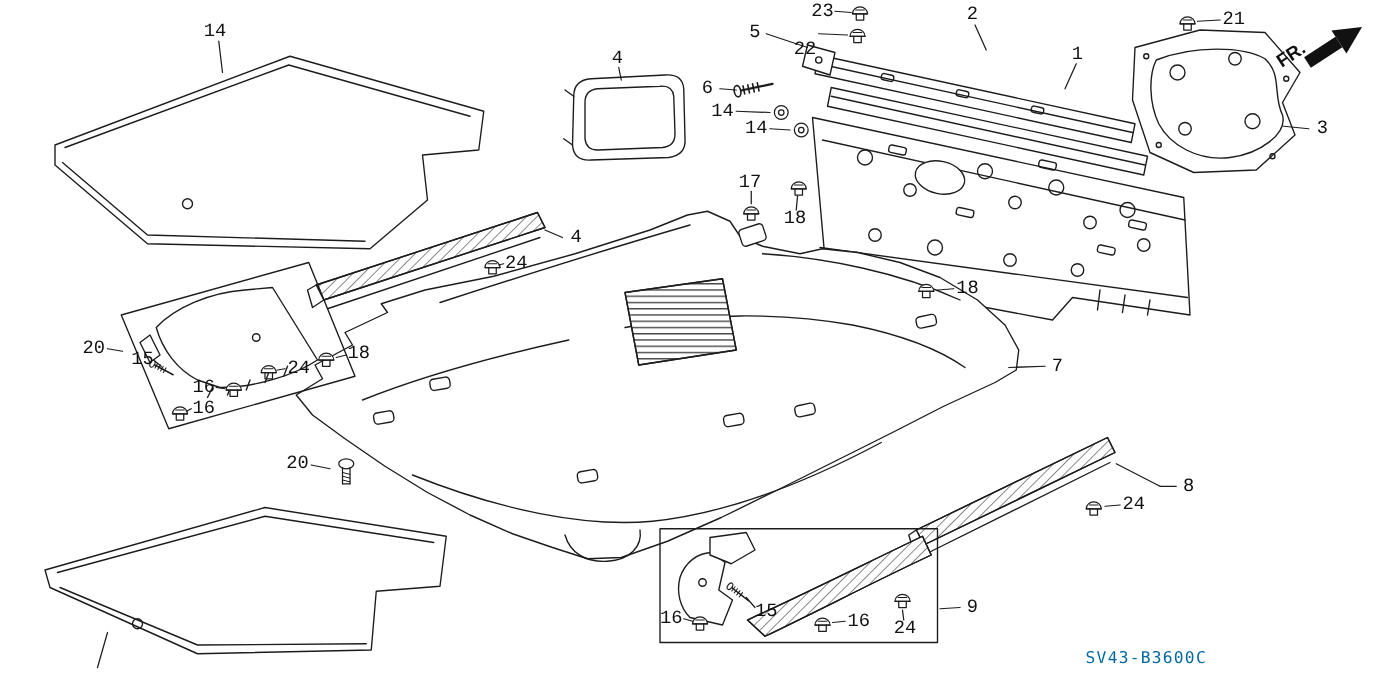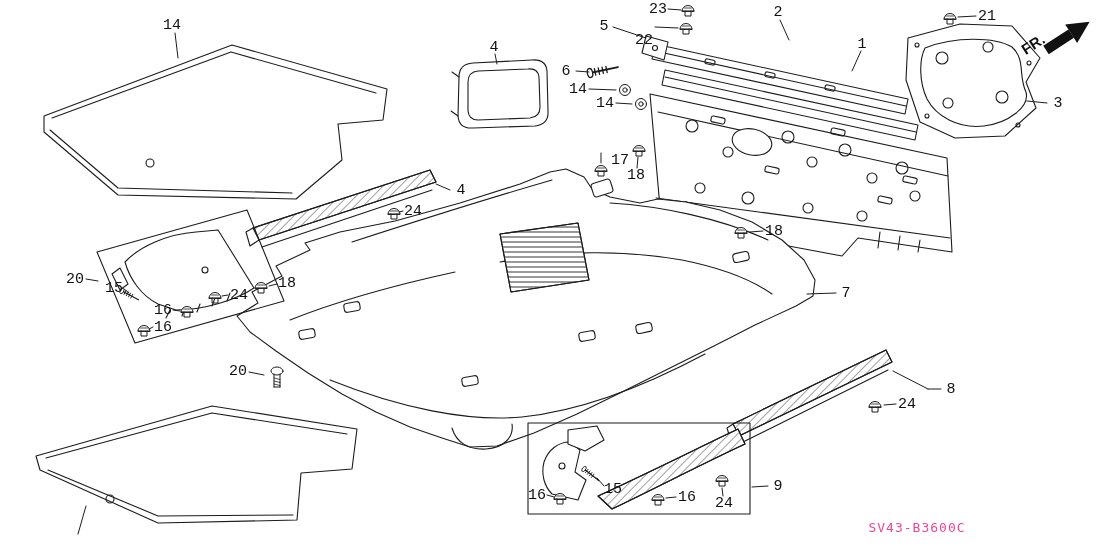--- a/index.html
+++ b/index.html
@@ -4,21 +4,21 @@
 <style>
   html,body{margin:0;padding:0;background:#fff;}
   .stage{position:relative;width:1108px;height:553px;background:#ffffff;overflow:hidden;
          font-family:"Liberation Sans",sans-serif;}
   .stage svg{position:absolute;left:0;top:0;}
   .part-label{position:absolute;transform:translate(-50%,-50%);font-size:15px;color:#111;
               font-family:Liberation Mono, monospace;white-space:nowrap;line-height:1;}
   .fr-label{position:absolute;left:1033px;top:44px;transform:translate(-50%,-50%) rotate(-33deg);
             font-weight:bold;font-size:15px;color:#111;}
   .code-label{position:absolute;left:917px;top:527px;transform:translate(-50%,-50%);
-              font-family:"DejaVu Sans Mono",monospace;font-size:13px;letter-spacing:1px;color:#ec4899;}
+              font-family:"DejaVu Sans Mono",monospace;font-size:13px;letter-spacing:1px;color:#0369a1;}
 </style>
 </head>
 <body>
 
 <div class="stage">
 
 <svg width="1108" height="553" viewBox="0 0 1108 553">
   <defs>
     <pattern id="hatch" width="6" height="6" patternUnits="userSpaceOnUse" patternTransform="rotate(45)">
       <line x1="0" y1="0" x2="0" y2="6" stroke="#444" stroke-width="1"></line>
@@ -256,21 +256,21 @@
       <span class="part-label" style="left: 644px; top: 26px; margin-top: 14px;">22</span>
       <span class="part-label" style="left: 604px; top: 26px;">5</span>
       <span class="part-label" style="left: 778px; top: 12px;">2</span>
       <span class="part-label" style="left: 987px; top: 16px; text-align: center;">21</span>
       <span class="part-label" style="left: 862px; top: 44px;">1</span>
       <span class="part-label" style="left: 494px; top: 47px;">4</span>
       <span class="part-label" style="left: 566px; top: 71px;">6</span>
       <span class="part-label" style="left: 578px; top: 89px;">14</span>
       <span class="part-label" style="left: 605px; top: 103px;">14</span>
       <span class="part-label" style="left: 1058px; top: 103px;">3</span>
-      <span class="part-label" style="left: 600px; top: 160px; margin-left: 20px;">17</span>
+      <span class="part-label" style="left: 600px; top: 146px;">17</span>
       <span class="part-label" style="left: 636px; top: 175px;">18</span>
       <span class="part-label" style="left: 461px; top: 190px;">4</span>
       <span class="part-label" style="left: 413px; top: 211px;">24</span>
       <span class="part-label" style="left: 774px; top: 231px;">18</span>
       <span class="part-label" style="left: 75px; top: 279px;">20</span>
       <span class="part-label" style="left: 114px; top: 288px;">15</span>
       <span class="part-label" style="left: 239px; top: 295px;">24</span>
       <span class="part-label" style="left: 287px; top: 283px;">18</span>
       <span class="part-label" style="left: 163px; top: 310px;">16</span>
       <span class="part-label" style="left: 163px; top: 327px;">16</span>

